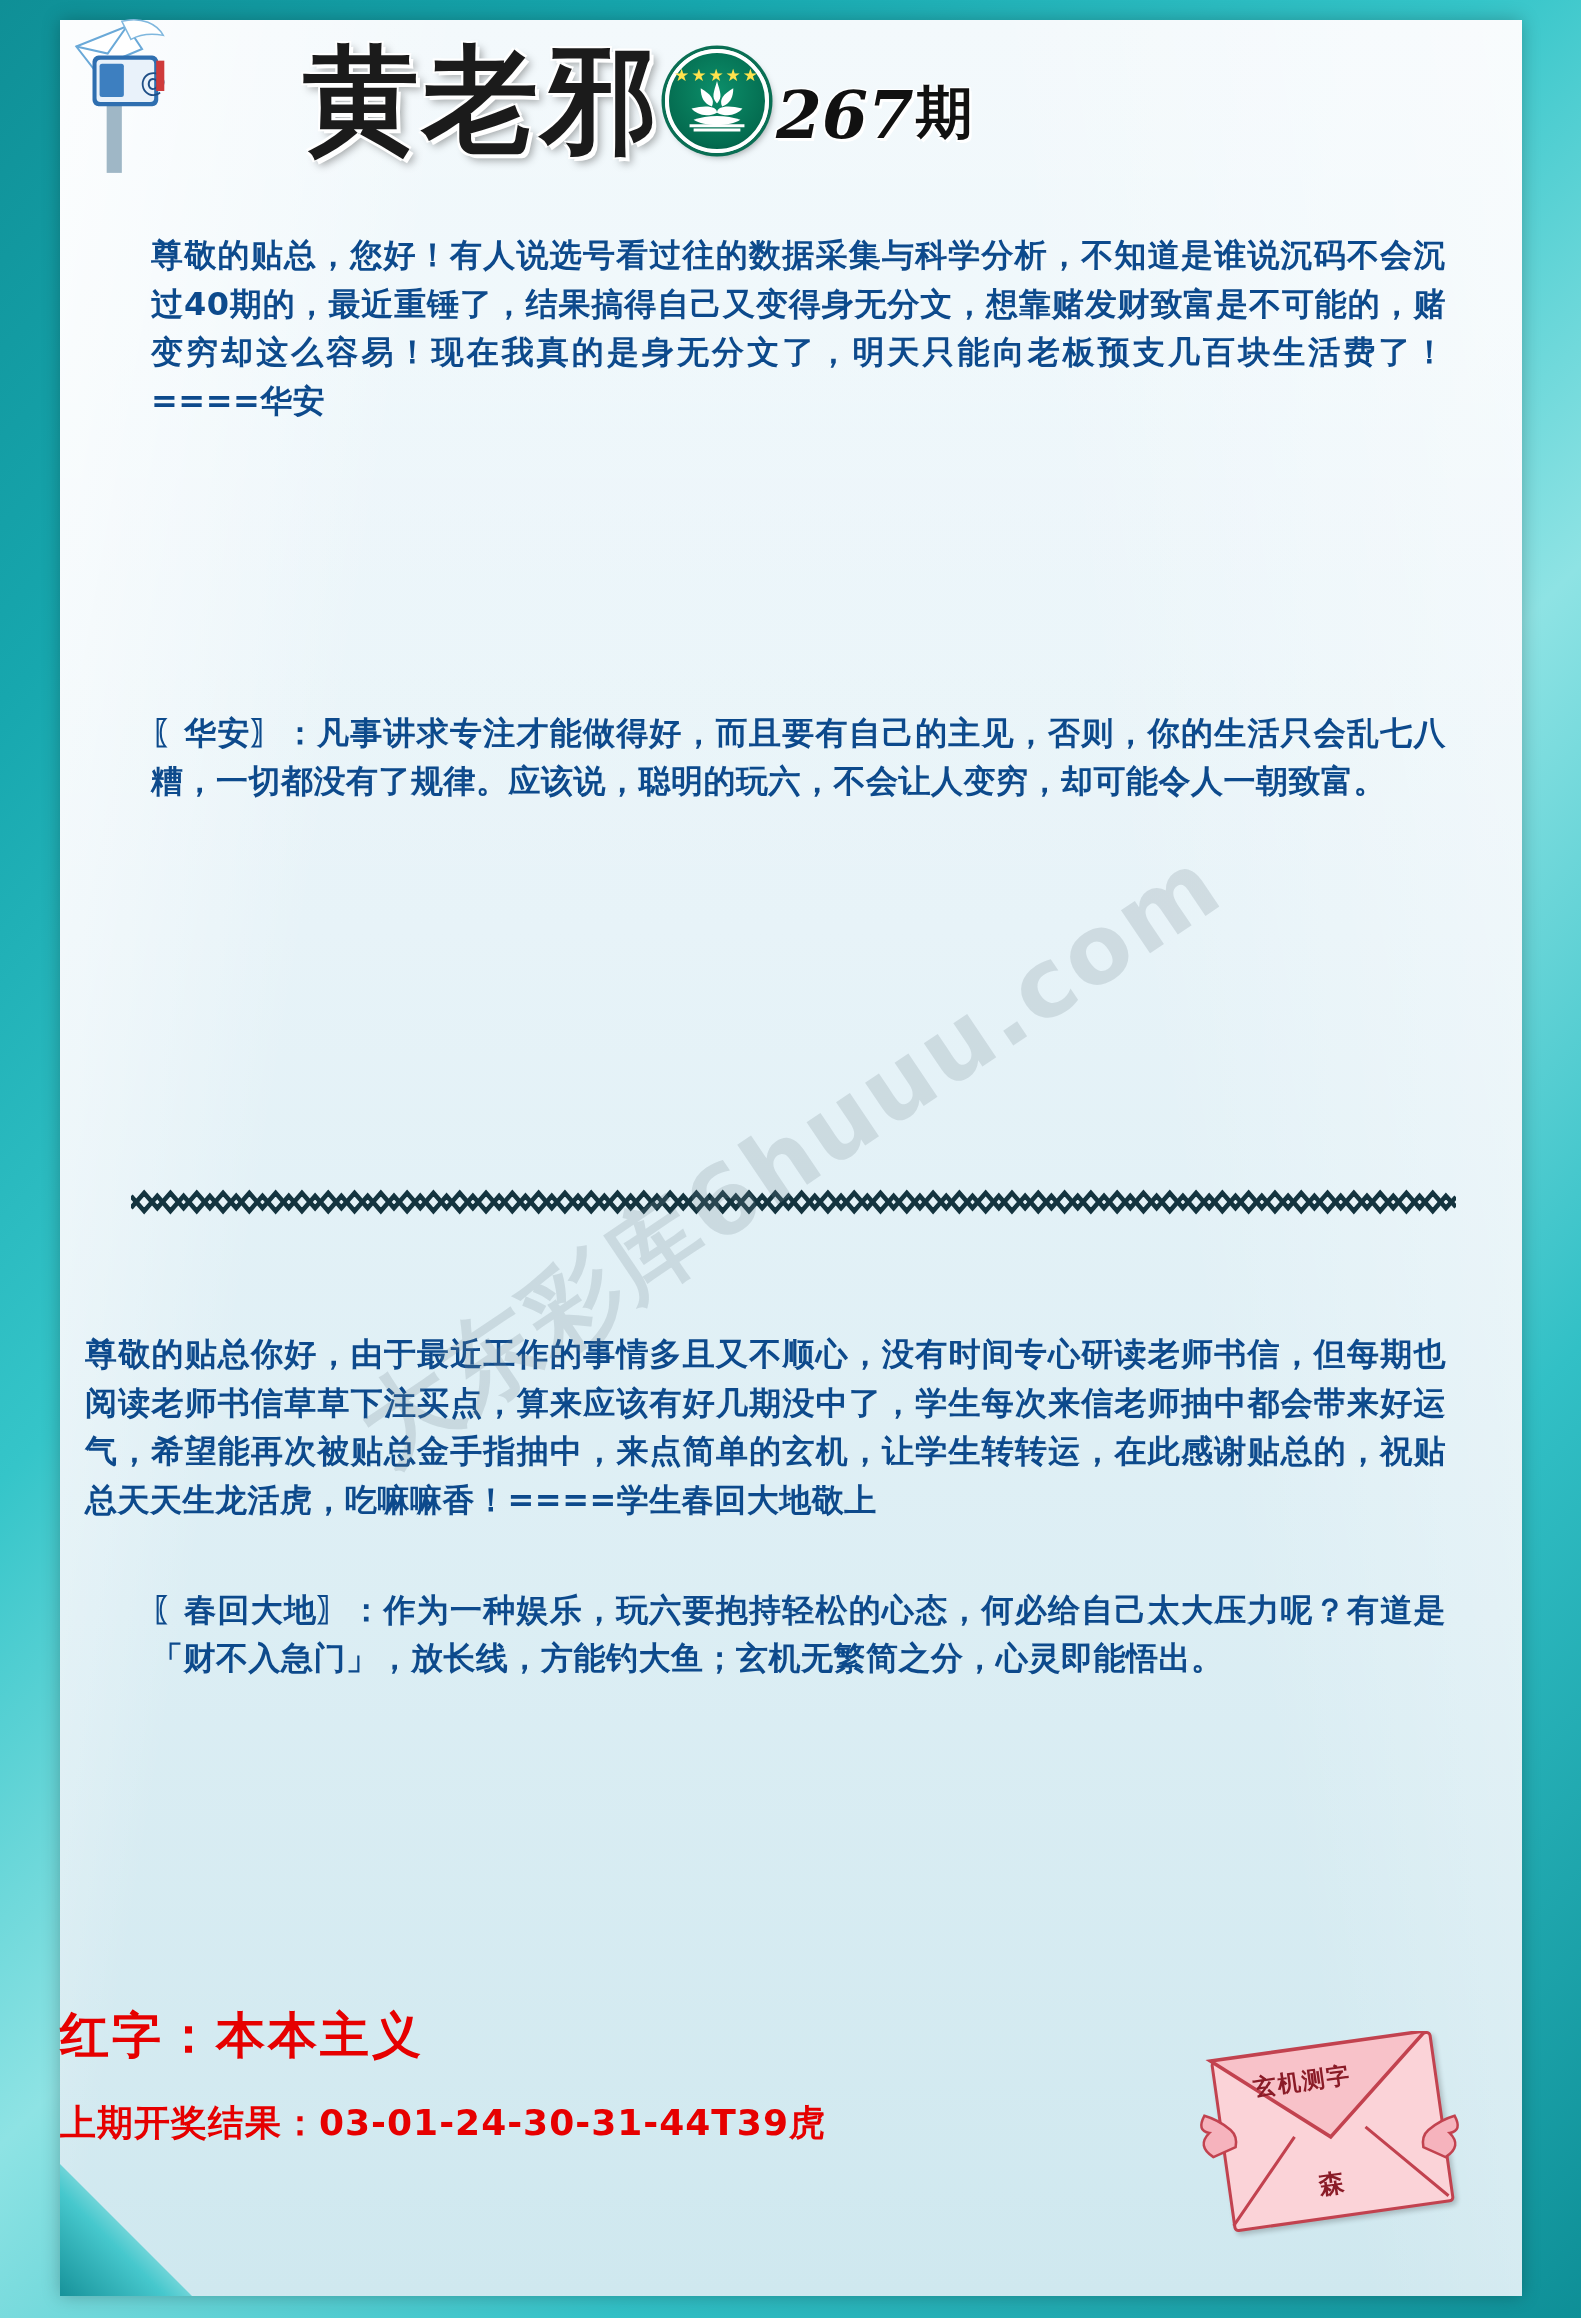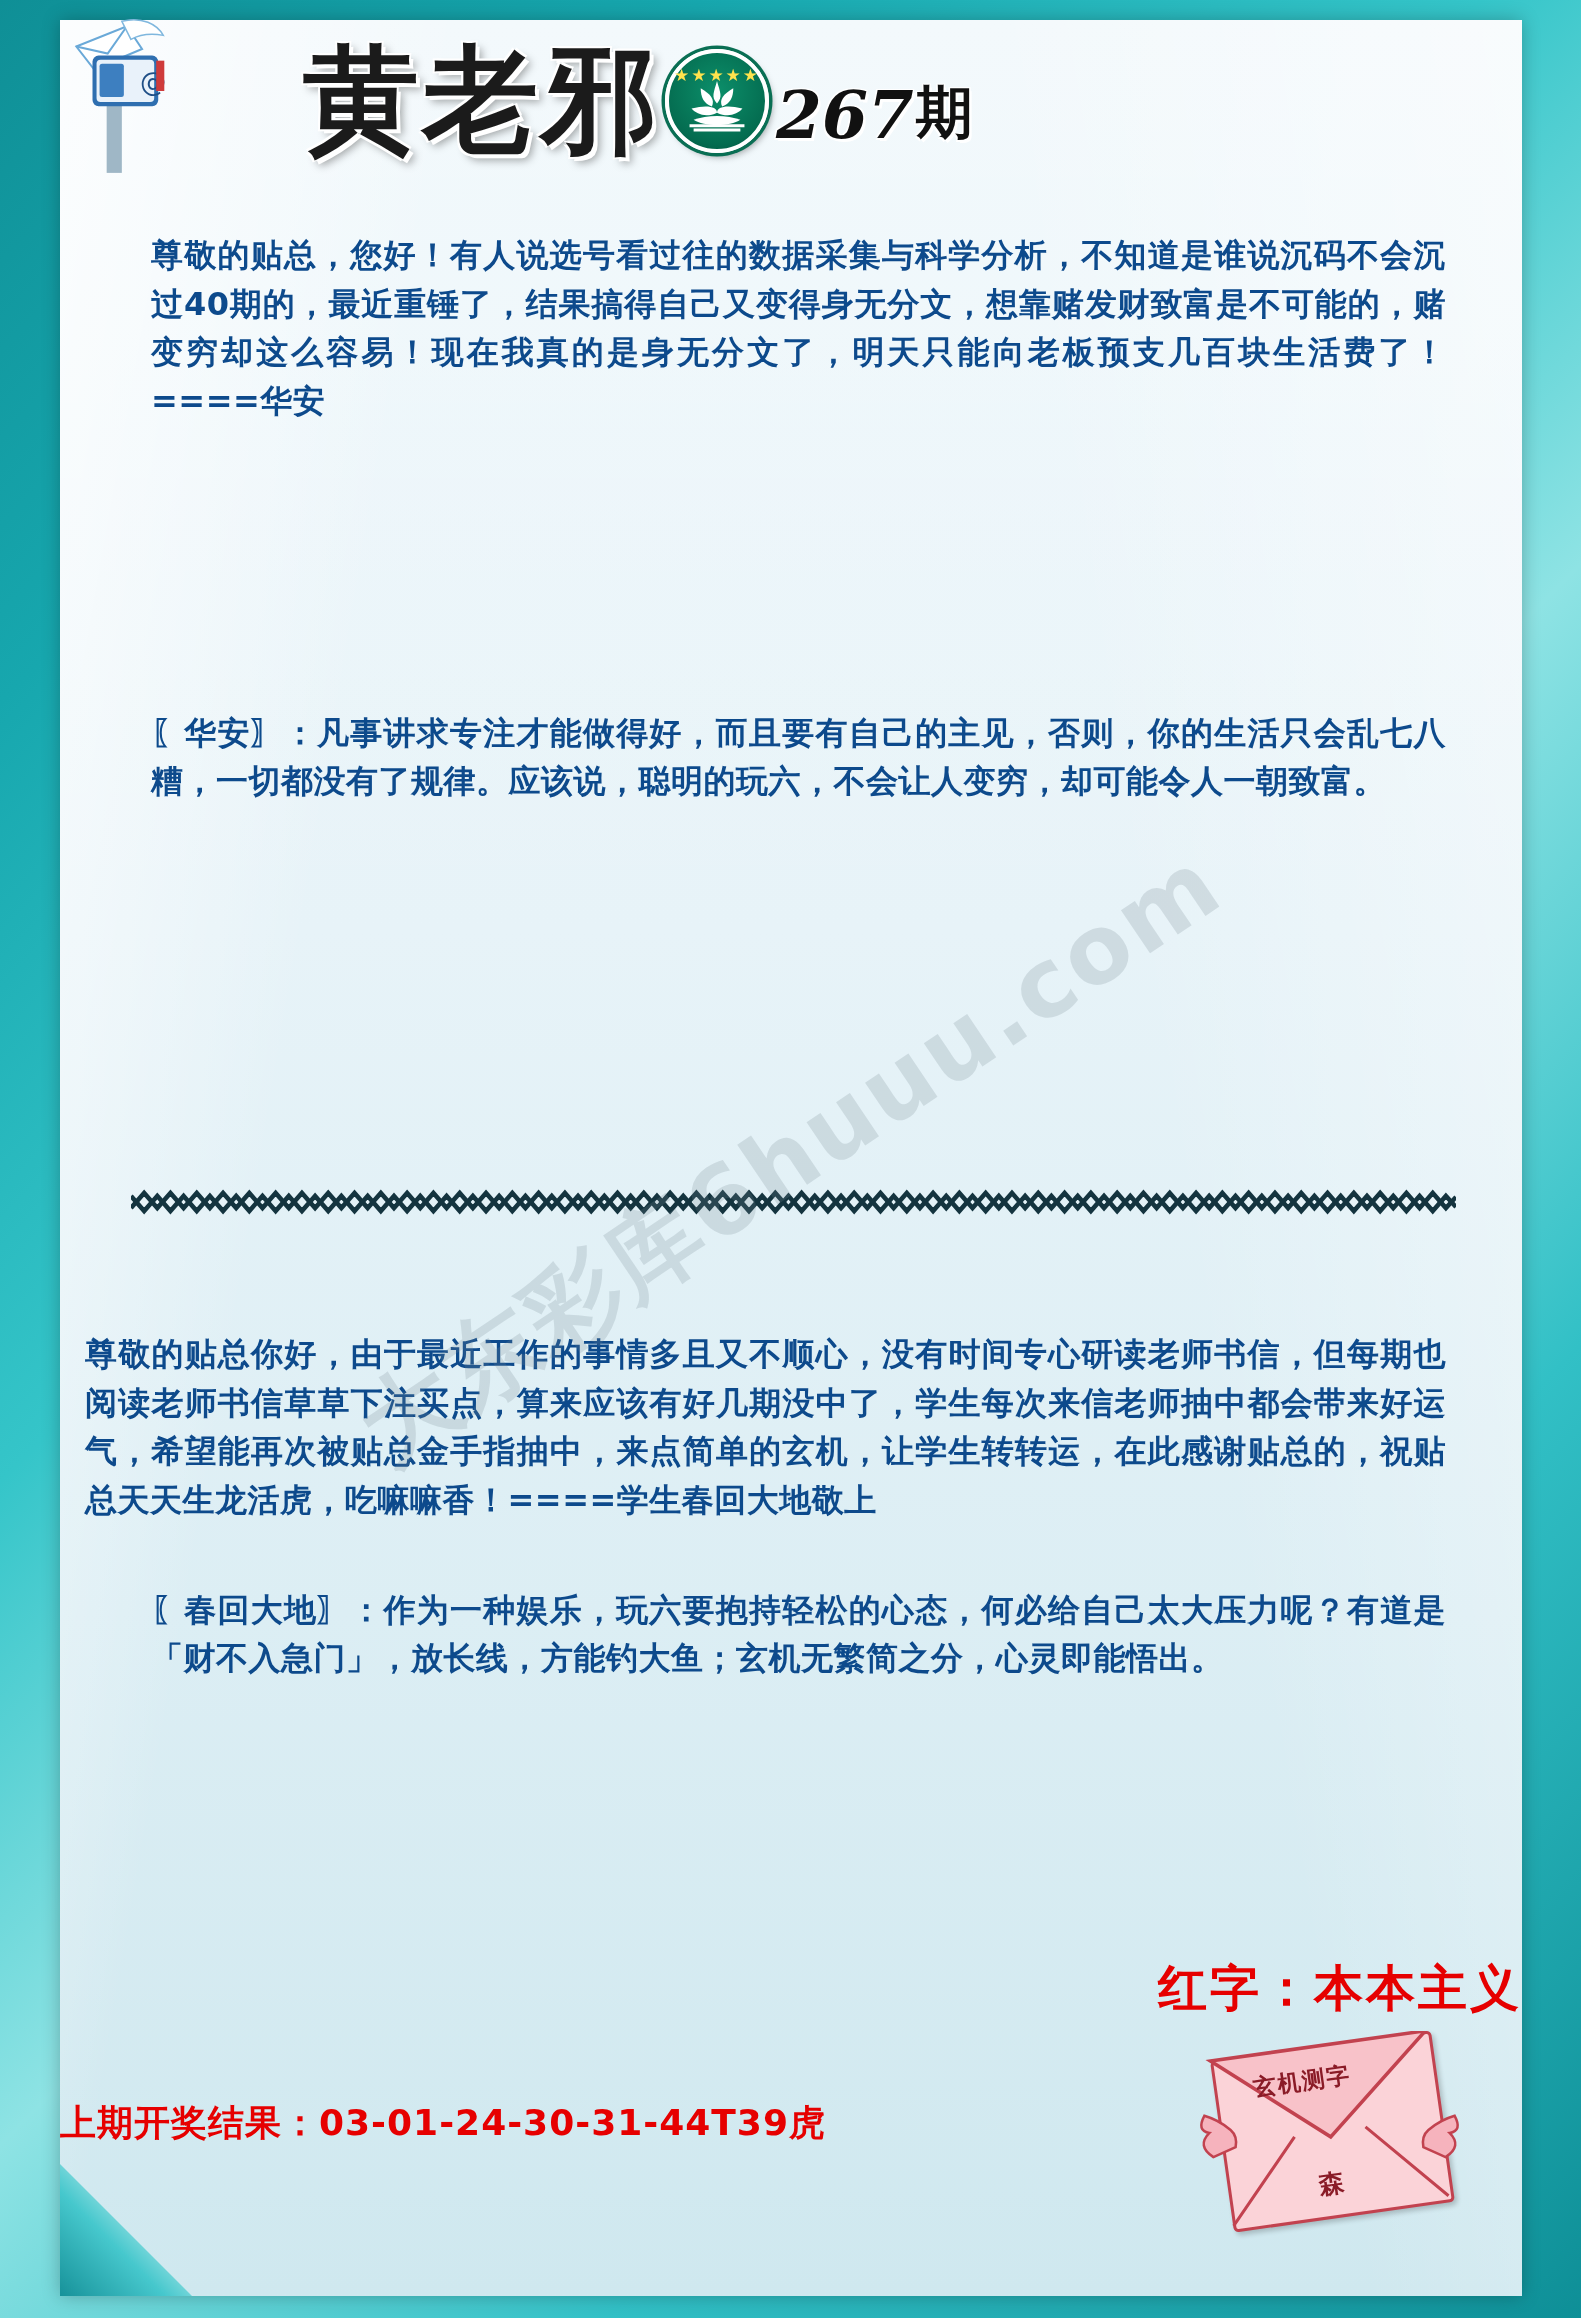--- a/index.html
+++ b/index.html
@@ -170,23 +170,23 @@
     left: 71px;
     top: 1168px;
     width: 1325px;
     height: 28px;
   }
 
   
   .redline {
     position: absolute;
     left: 0;
-    top: 1936px;
-    width: 1462px;
-    text-align: right;
+    top: 1983px;
+    width: 1462px;
+    text-align: left;
     font-size: 49px;
     font-weight: bold;
     color: #e60000;
     letter-spacing: 3px;
     font-family: "DejaVu Sans", sans-serif;
   }
   .resultline {
     position: absolute;
     left: 0;
     top: 2079px;

